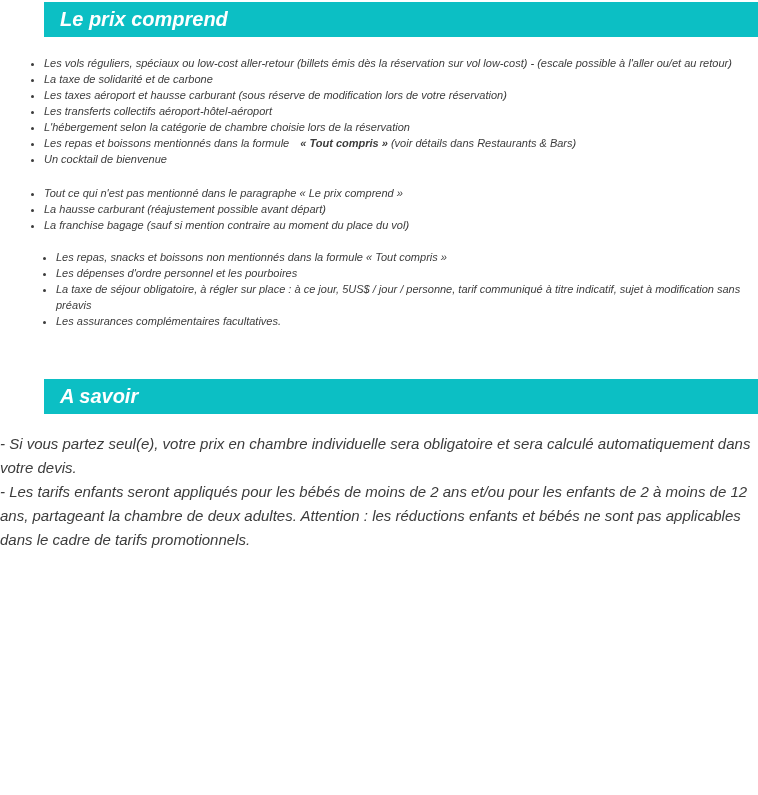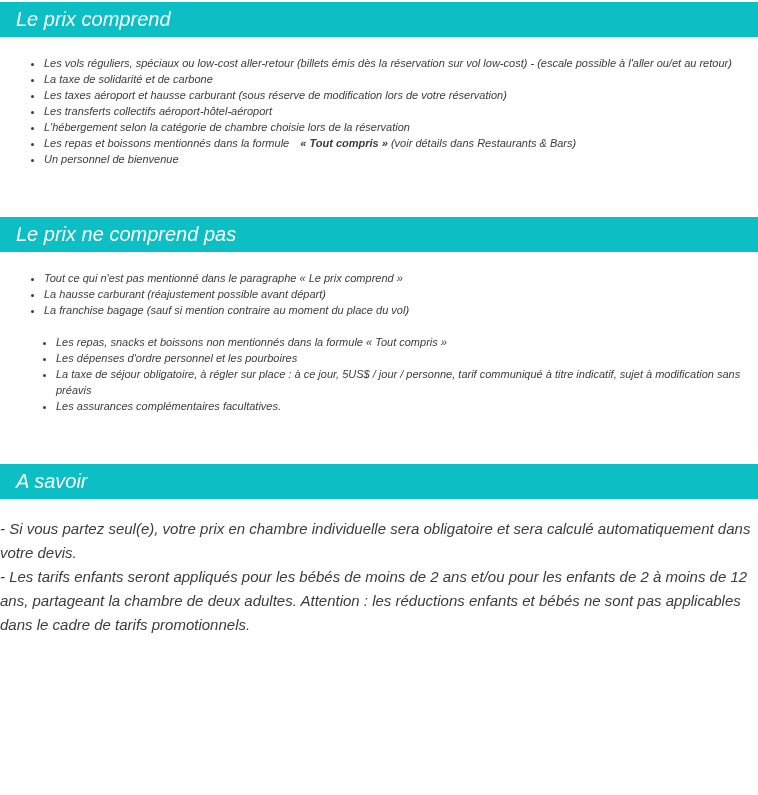--- a/index.html
+++ b/index.html
@@ -15,24 +15,25 @@
     color: #3c3c3c;
   }
   .page {
     width: 758px;
     padding-bottom: 14px;
   }
   .section-header {
     background: #0cbfc4;
     color: #ffffff;
     font-size: 20px;
-    font-weight: 400;
+    font-weight: 700;
     font-style: italic;
     line-height: 24px;
     padding: 5px 16px 6px 16px;
+    margin-left: 44px;
   }
   .section-header.first {
     margin-top: 2px;
   }
   .section-header.spaced {
     margin-top: 50px;
   }
   ul.bullets {
     margin: 18px 0 0 0;
     padding: 0 14px 0 44px;
@@ -67,26 +68,25 @@
 
   <div class="section">
     <div class="section-header first">Le prix comprend</div>
     <ul class="bullets">
       <li>Les vols réguliers, spéciaux ou low-cost aller-retour (billets émis dès la réservation sur vol low-cost) - (escale possible à l'aller ou/et au retour)</li>
       <li>La taxe de solidarité et de carbone</li>
       <li>Les taxes aéroport et hausse carburant (sous réserve de modification lors de votre réservation)</li>
       <li>Les transferts collectifs aéroport-hôtel-aéroport</li>
       <li>L'hébergement selon la catégorie de chambre choisie lors de la réservation</li>
       <li><span>Les repas et boissons mentionnés dans la formule </span><span class="bold-inline">« Tout compris »</span><span> (voir détails dans Restaurants &amp; Bars)</span></li>
-      <li>Un personnel de bienvenue</li>
+      <li>Un cocktail de bienvenue</li>
     </ul>
   </div>
 
   <div class="section">
-    <div class="section-header spaced">Le prix ne comprend pas</div>
     <ul class="bullets">
       <li>Tout ce qui n'est pas mentionné dans le paragraphe « Le prix comprend »</li>
       <li>La hausse carburant (réajustement possible avant départ)</li>
       <li>La franchise bagage (sauf si mention contraire au moment du place du vol)</li>
     </ul>
     <ul class="bullets gapped">
       <li>Les repas, snacks et boissons non mentionnés dans la formule « Tout compris »</li>
       <li>Les dépenses d'ordre personnel et les pourboires</li>
       <li>La taxe de séjour obligatoire, à régler sur place : à ce jour, 5US$ / jour / personne, tarif communiqué à titre indicatif, sujet à modification sans préavis</li>
       <li>Les assurances complémentaires facultatives.</li>

